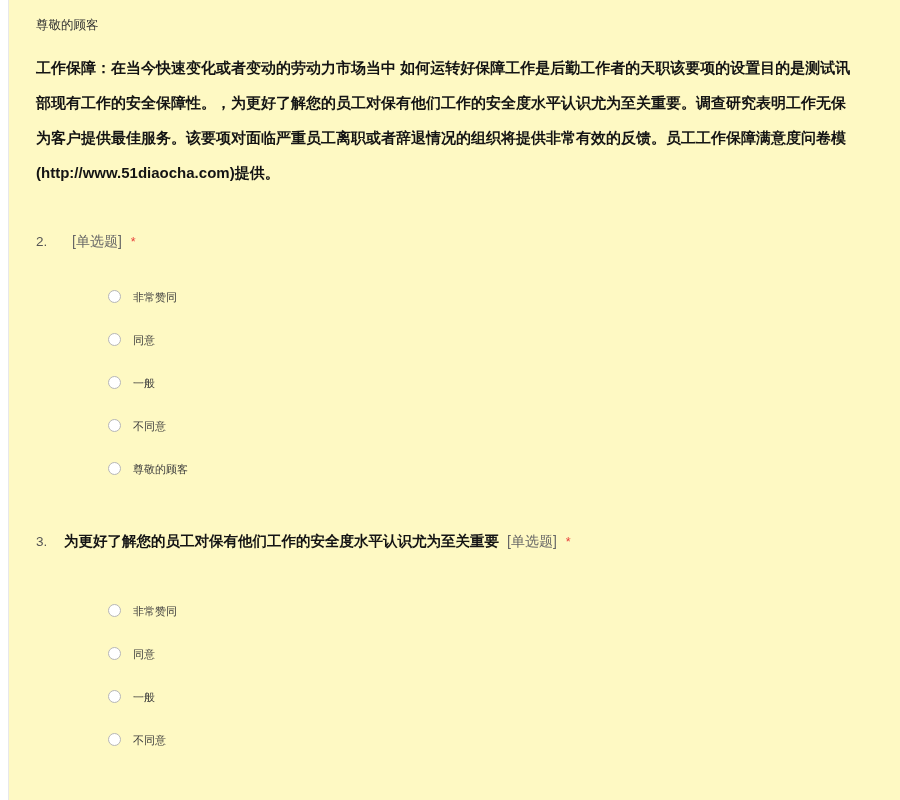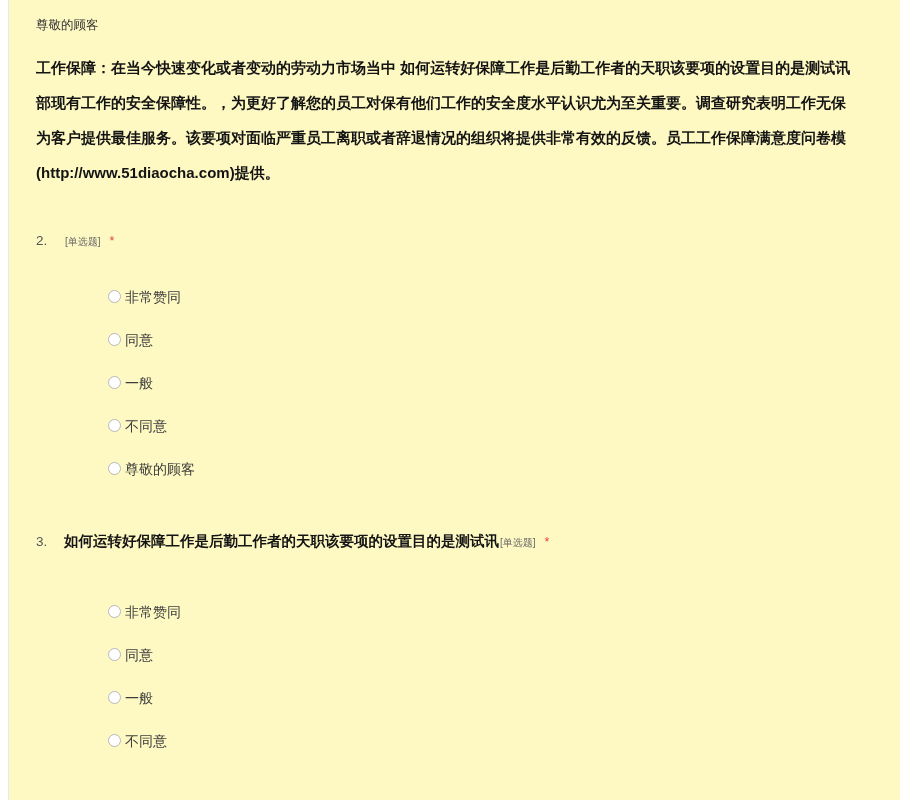--- a/index.html
+++ b/index.html
@@ -74,23 +74,23 @@
     font-weight: normal;
   }
   .q-title {
     font-weight: bold;
     color: #141414;
     font-size: 14.5px;
     white-space: nowrap;
   }
   .q-type {
     color: #666666;
-    font-size: 10px;
+    font-size: 14px;
     font-weight: normal;
-    margin-left: 1px;
+    margin-left: 8px;
     white-space: nowrap;
   }
   .q-required {
     color: #e8403a;
     font-size: 12.5px;
     margin-left: 9px;
   }
   .options {
     margin-top: 22px;
     padding-left: 72px;
@@ -103,22 +103,22 @@
   .radio {
     width: 13px;
     height: 13px;
     border: 1px solid #b7b7b7;
     border-radius: 50%;
     background: #ffffff;
     box-sizing: border-box;
     flex: 0 0 13px;
   }
   .option-label {
-    margin-left: 4px;
-    font-size: 14px;
+    margin-left: 12px;
+    font-size: 11px;
     color: #3d3d3d;
     line-height: 18px;
     white-space: nowrap;
   }
   .spacer-3 { height: 14px; }
 </style>
 </head>
 <body>
 
 <div class="page">
@@ -162,21 +162,21 @@
         <div class="option">
           <span class="radio"></span>
           <span class="option-label">尊敬的顾客</span>
         </div>
       </div>
     </div>
 
     <div class="question-block">
       <div class="q-head">
         <span class="q-num">3.</span>
-        <span class="q-title">如何运转好保障工作是后勤工作者的天职该要项的设置目的是测试讯</span>
+        <span class="q-title">为更好了解您的员工对保有他们工作的安全度水平认识尤为至关重要</span>
         <span class="q-type">[单选题]</span>
         <span class="q-required">*</span>
       </div>
       <div class="options">
         <div class="spacer-3"></div>
         <div class="option">
           <span class="radio"></span>
           <span class="option-label">非常赞同</span>
         </div>
         <div class="option">

